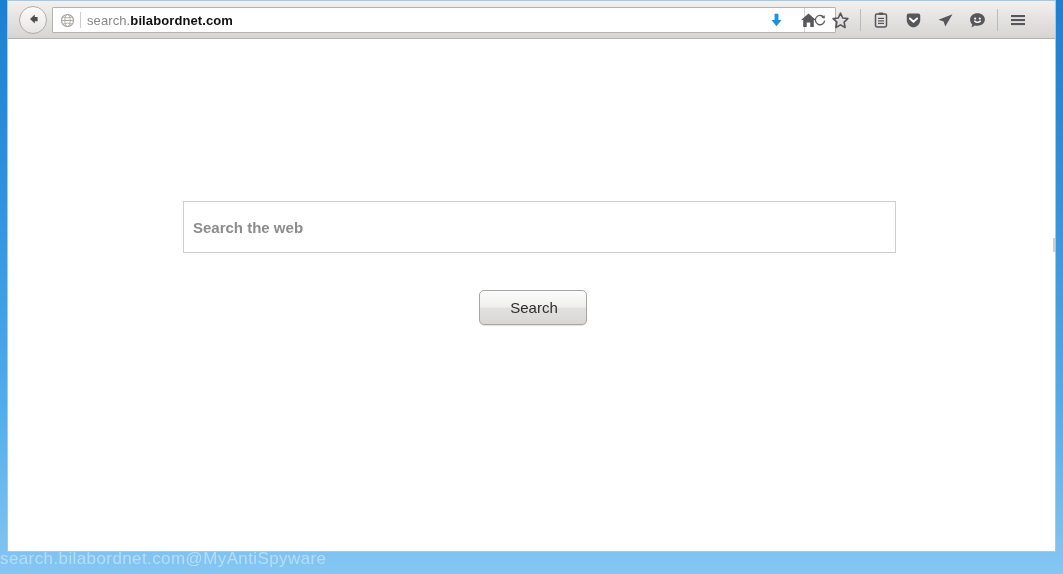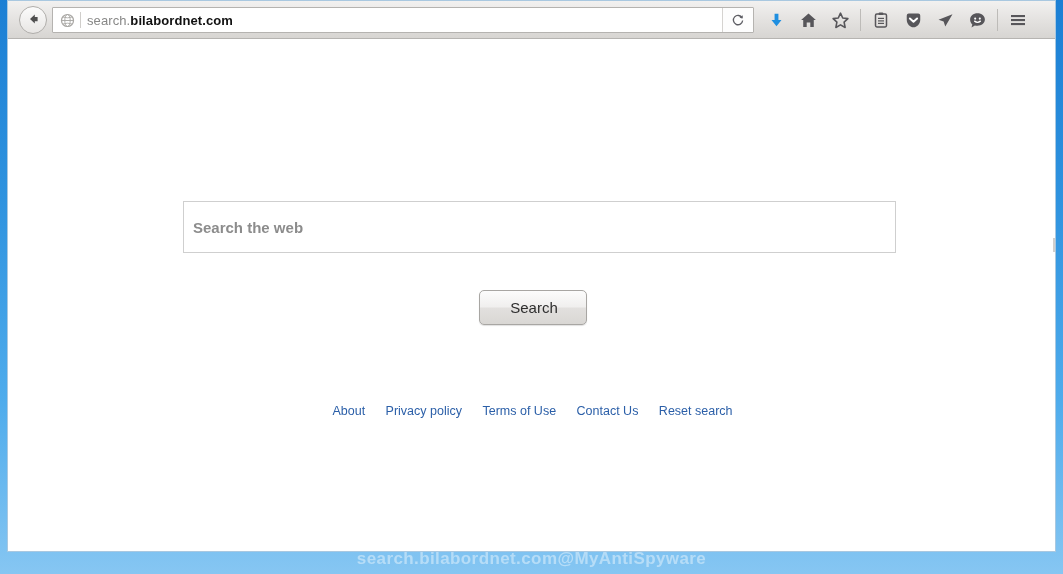--- a/index.html
+++ b/index.html
@@ -55,21 +55,21 @@
     box-sizing: border-box;
     display: flex;
     align-items: center;
     justify-content: center;
     cursor: pointer;
   }
 
   .urlbar {
     position: absolute;
     left: 44px; top: 6px;
-    width: 702px; height: 26px;
+    width: 784px; height: 26px;
     background: #ffffff;
     border: 1px solid #b5b3b0;
     box-sizing: border-box;
     display: flex;
     align-items: center;
     border-radius: 1px;
   }
   .urlbar .identity-icon {
     width: 22px;
     display: flex; align-items: center; justify-content: center;
@@ -218,23 +218,23 @@
     background: #c9c7c4;
     opacity: .85;
   }
 
   
   #watermark {
     position: absolute;
     left: 0;
     top: 549px;
     width: 1063px;
-    text-align: center;
+    text-align: left;
     font-size: 17px;
-    font-weight: 700;
+    font-weight: 400;
     color: rgba(255,255,255,.42);
     letter-spacing: .4px;
     pointer-events: none;
     white-space: nowrap;
   }
 </style>
 </head>
 <body>
 
 <div id="window-frame">
@@ -338,27 +338,20 @@
 
 
     <div id="page-content">
 
       <div id="search-box">
         <input id="search-input" type="text" placeholder="Search the web" style="">
       </div>
 
       <button id="search-button">Search</button>
 
-      <div id="footer-links">
-        <span class="flink">About</span>
-        <span class="flink">Privacy policy</span>
-        <span class="flink">Terms of Use</span>
-        <span class="flink">Contact Us</span>
-        <span class="flink">Reset search</span>
-      </div>
 
       <div id="scroll-hint"></div>
 
     </div>
   </div>
 
   <div id="watermark">search.bilabordnet.com@MyAntiSpyware</div>
 
 </div>
 

